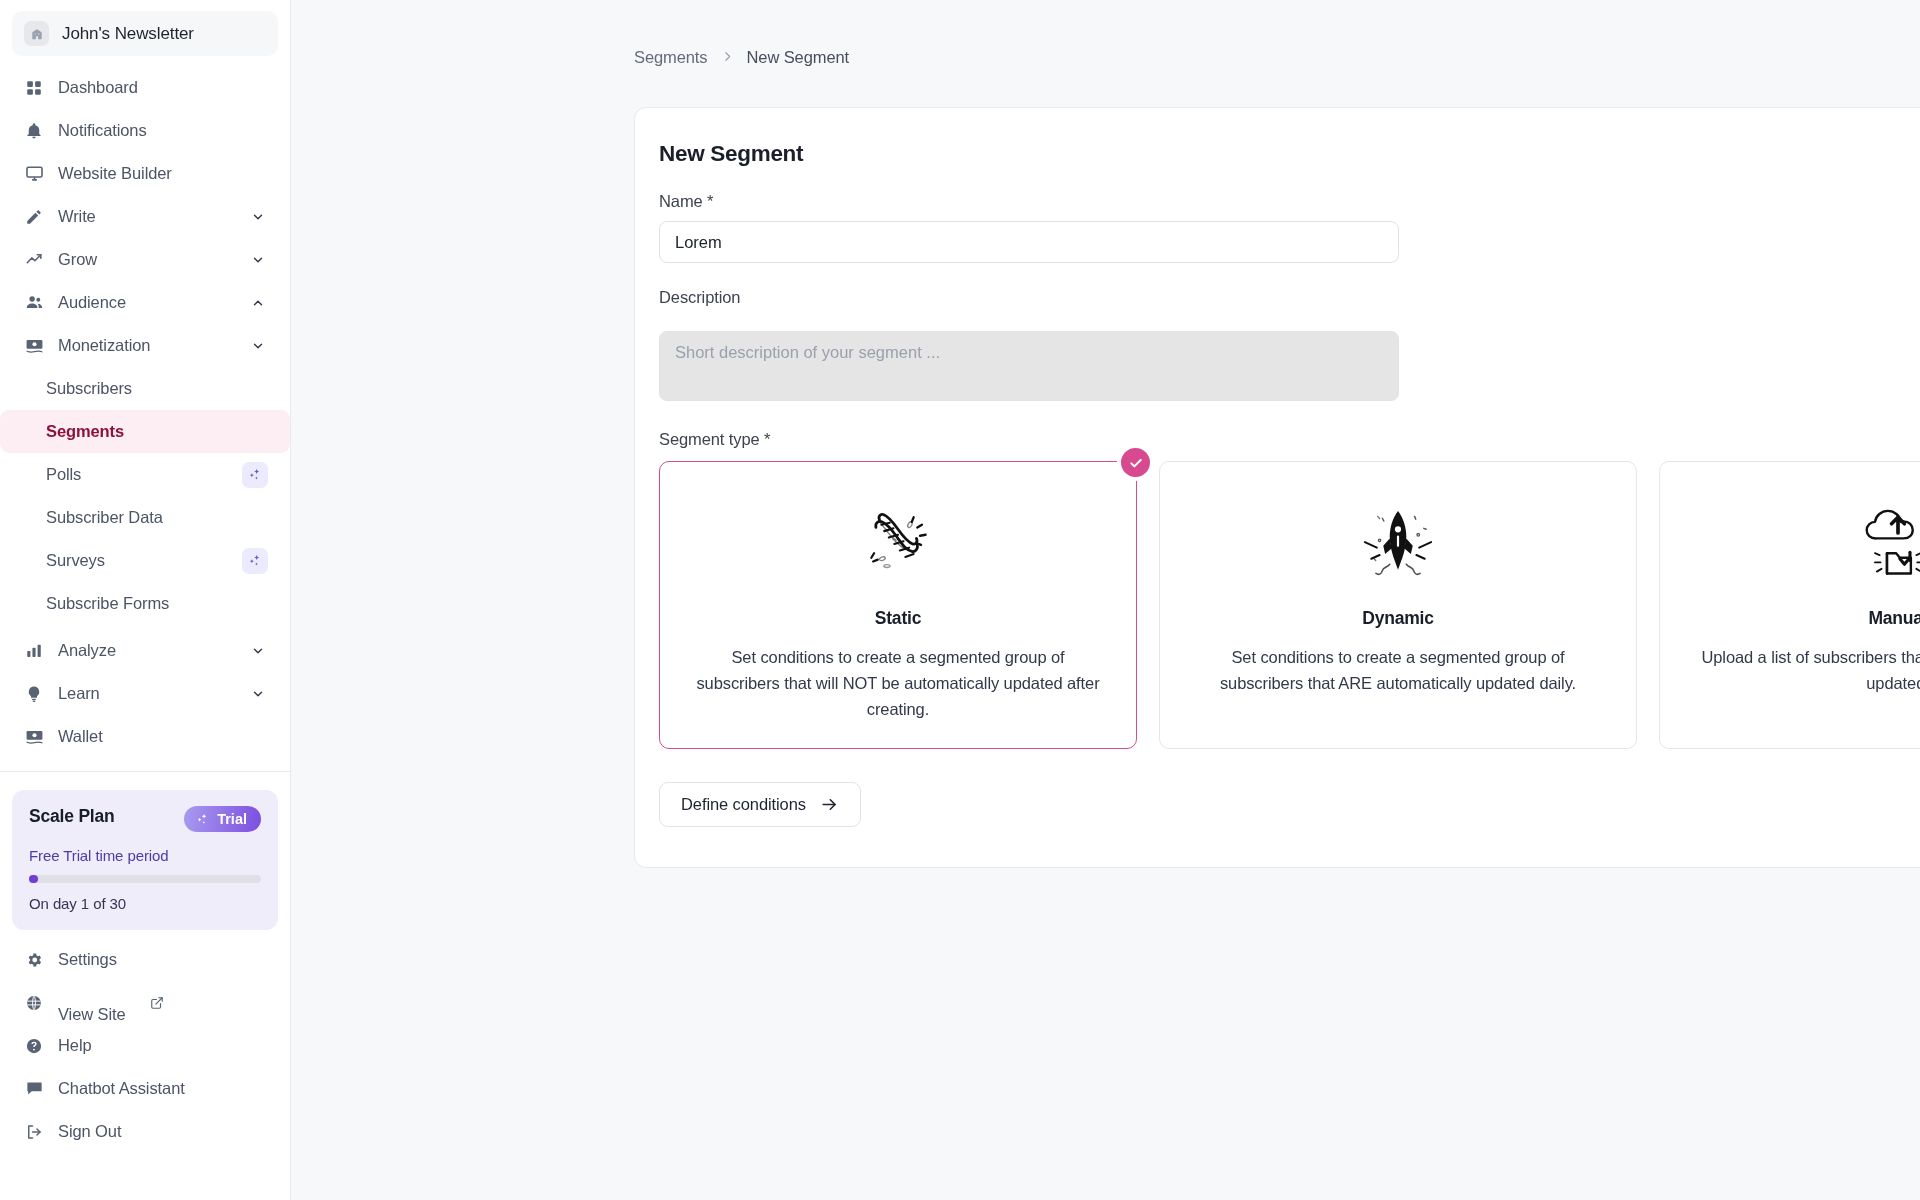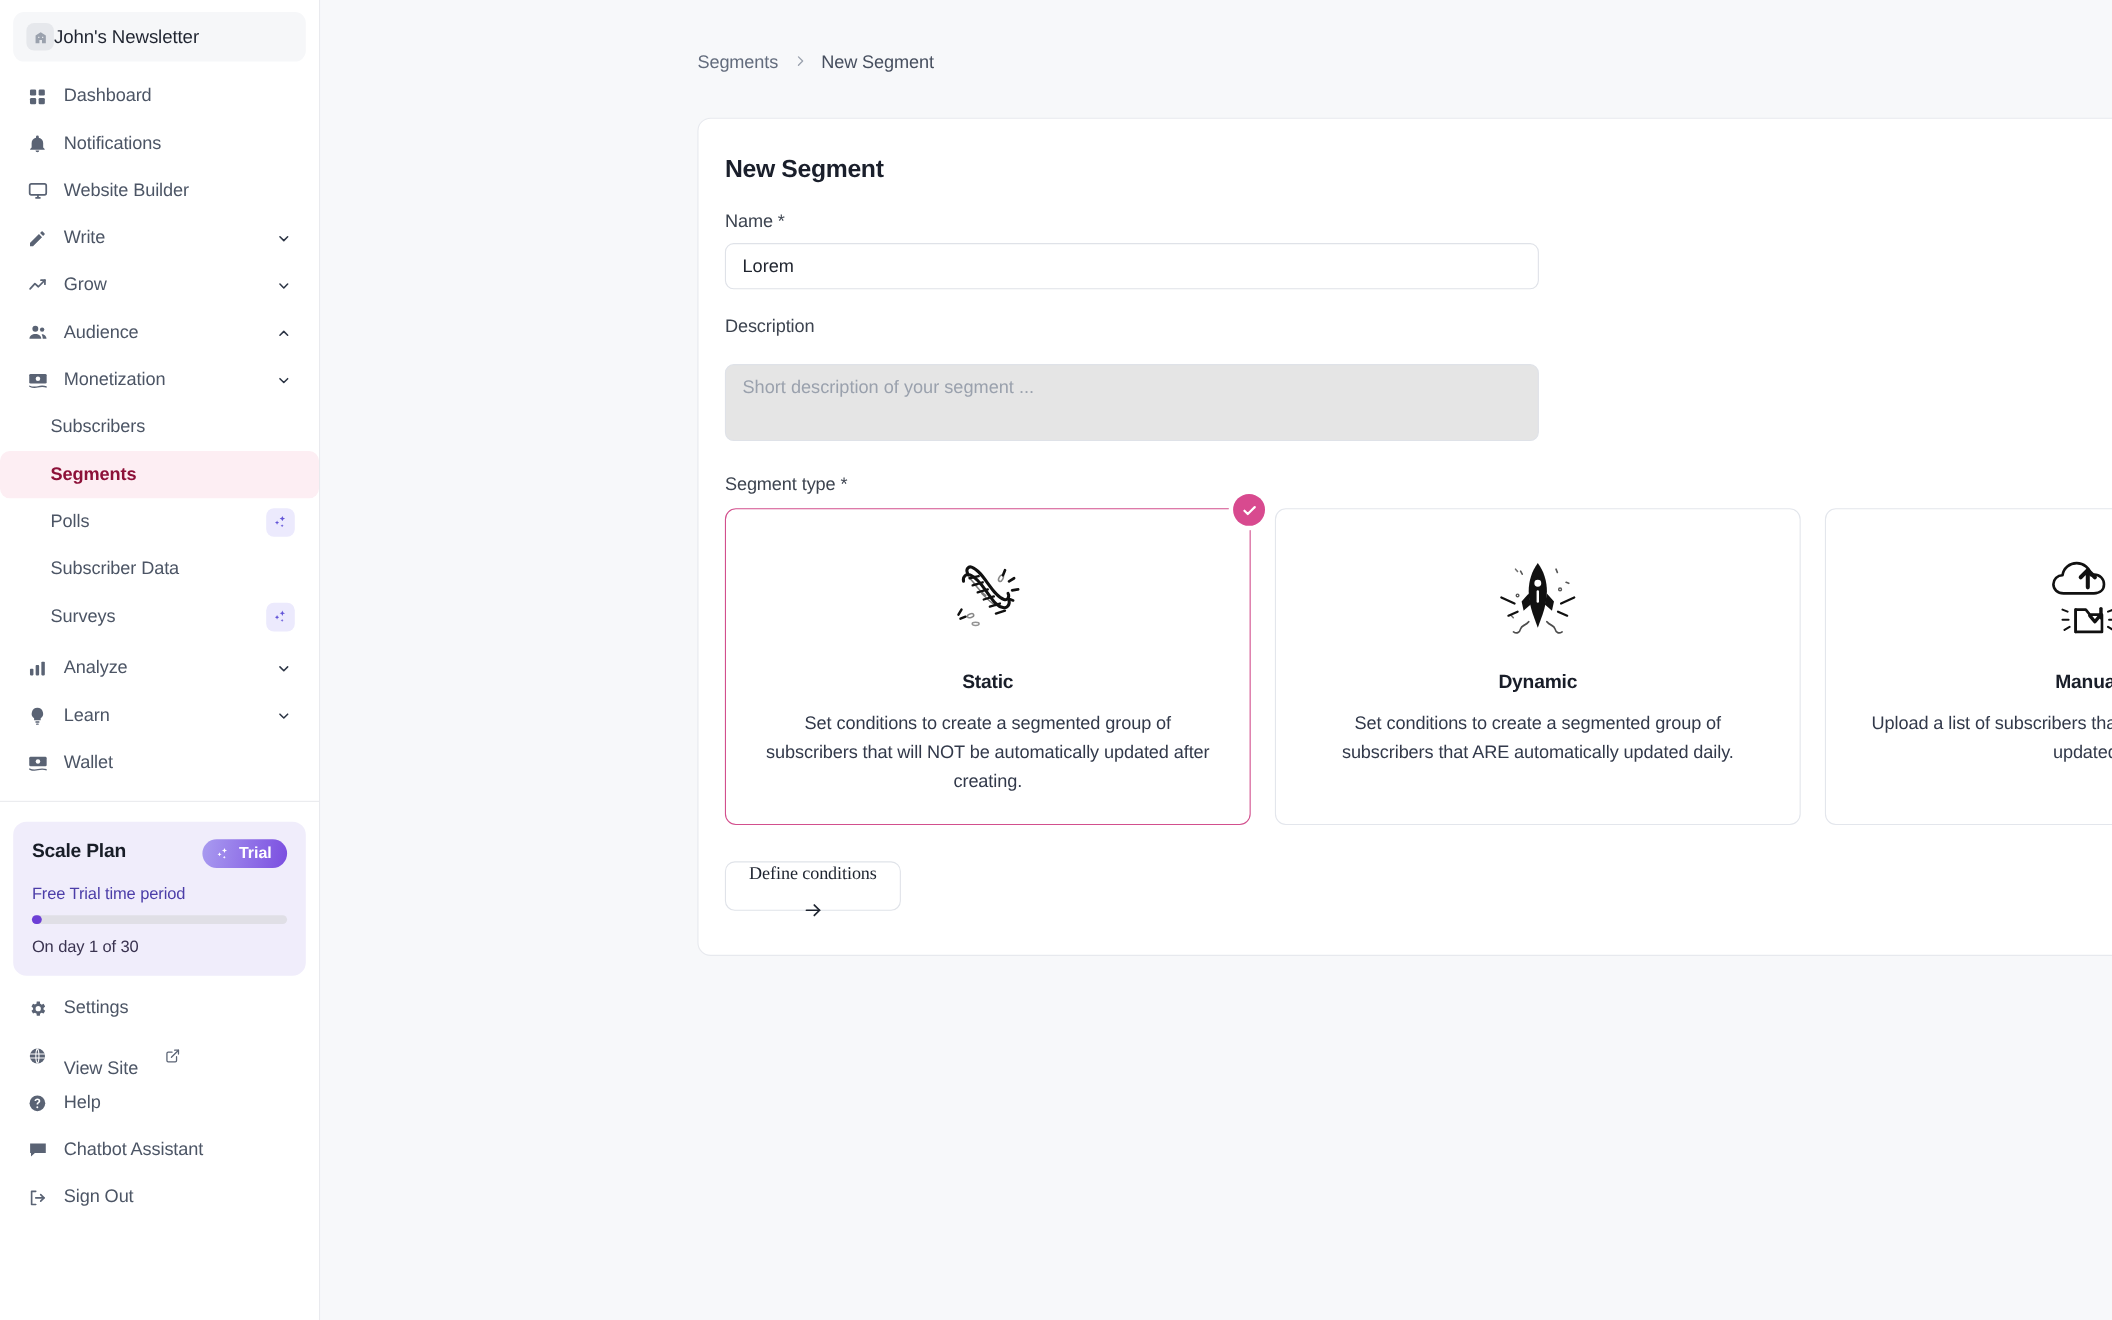--- a/index.html
+++ b/index.html
@@ -15,21 +15,21 @@
   .sidebar {
     width: 291px; height: 1200px;
     background: #ffffff;
     border-right: 1px solid #e9eaee;
     display: flex; flex-direction: column;
     flex: 0 0 291px;
     position: relative;
   }
 
   .brand {
-    display: flex; align-items: center; 
+    display: flex; align-items: center; gap: 13px;
     margin: 11px 12px 6px 12px;
     padding: 10px 12px;
     border-radius: 10px;
     background: #f6f7f9;
     cursor: pointer;
   }
   .brand-avatar {
     width: 25px; height: 25px; border-radius: 7px;
     background: #e6e8ec;
     display: flex; align-items: center; justify-content: center;
@@ -184,23 +184,22 @@
   .card-title { font-size: 17.5px; font-weight: bold; color: #191e29; margin-top: 16px; letter-spacing: -0.2px;}
   .card-desc { font-size: 16.5px; color: #32394a; margin-top: 15px; line-height: 1.58; letter-spacing: -0.1px;}
 
   .define-btn {
     margin-top: 33px;
     display: inline-flex; align-items: center; gap: 14px;
     height: 45px; padding: 0 21px;
     border: 1px solid #e0e3e9; border-radius: 9px;
     background: #fff; cursor: pointer;
     font-size: 16.5px; color: #1e2430;
-    font-family: Liberation Serif, serif;
+    font-family: Liberation Sans, sans-serif;
     letter-spacing: -0.1px;
-    flex-direction: column;
   }
 </style>
 </head>
 <body>
 
 <div class="app">
 
   <aside class="sidebar">
 
     <div class="brand">
@@ -330,20 +329,23 @@
       </div>
       <div class="subnav-item">
         <span class="subnav-label">Surveys</span>
         <span class="spark-badge">
           <svg width="16" height="16" viewBox="0 0 24 24" fill="#6355d8">
             <path d="M14.5 3l1.1 2.6L18.2 6.7l-2.6 1.1-1.1 2.6-1.1-2.6L10.8 6.7l2.6-1.1z"></path>
             <path d="M7.3 9.2l.9 2.1 2.1.9-2.1.9-.9 2.1-.9-2.1-2.1-.9 2.1-.9z"></path>
             <path d="M14.2 14.4l.6 1.5 1.5.6-1.5.6-.6 1.5-.6-1.5-1.5-.6 1.5-.6z"></path>
           </svg>
         </span>
+      </div>
+      <div class="subnav-item">
+        <span class="subnav-label">Subscribe Forms</span>
       </div>
     </div>
 
     <nav class="nav">
       <div class="nav-item">
         <span class="nav-ico">
           <svg width="18" height="18" viewBox="0 0 24 24" fill="currentColor">
             <rect x="3" y="12" width="4.2" height="8" rx="1"></rect>
               <rect x="9.9" y="7.5" width="4.2" height="12.5" rx="1"></rect>
               <rect x="16.8" y="3.5" width="4.2" height="16.5" rx="1"></rect>

